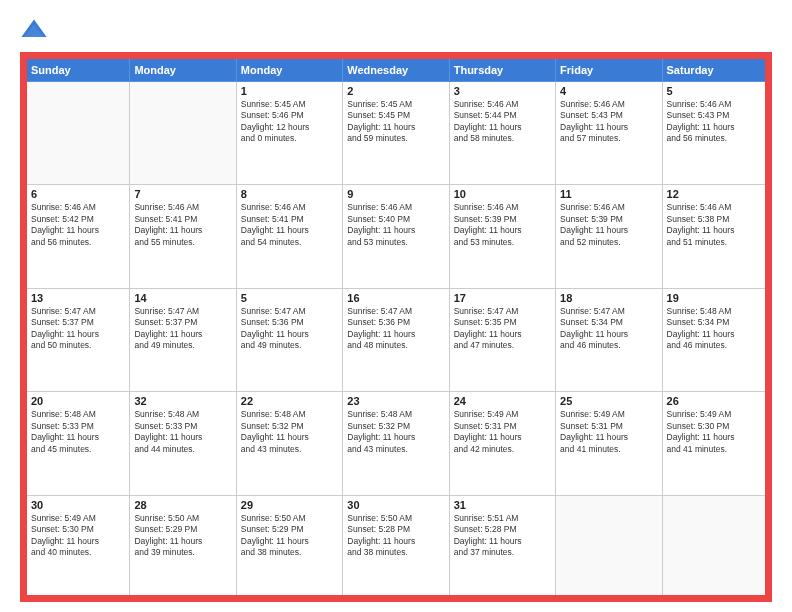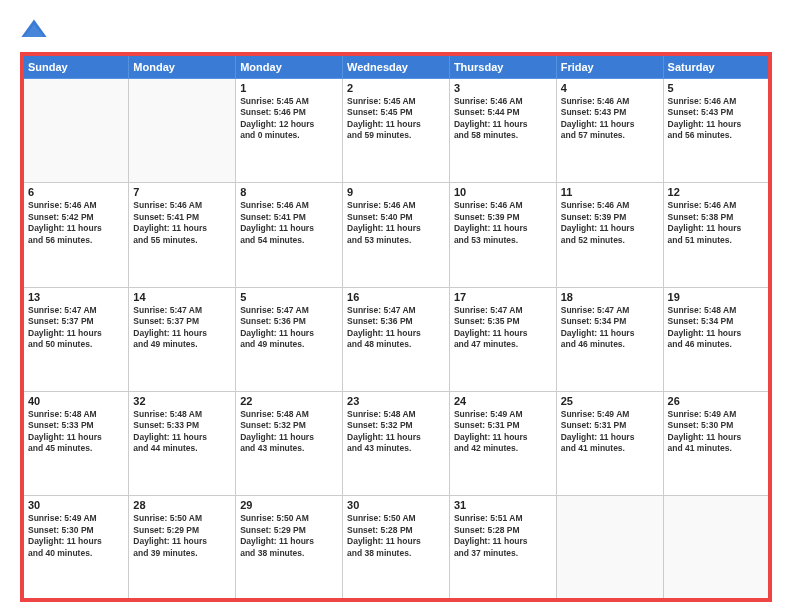--- a/index.html
+++ b/index.html
@@ -50,21 +50,21 @@
       font-weight: bold;
       color: #222;
       line-height: 1.1;
     }
     .title-block .location {
       font-size: 14px;
       color: #444;
     }
     .calendar {
       flex: 1;
-      border: 4px solid #ef4444;
+      border: 7px solid #ef4444;
       border-collapse: collapse;
       width: 100%;
       table-layout: fixed;
     }
     .calendar th {
       background: #3a7bd5;
       color: #fff;
       font-size: 11px;
       font-weight: bold;
       padding: 5px 4px;
@@ -90,21 +90,20 @@
       font-size: 11px;
       font-weight: bold;
       color: #222;
       display: block;
       margin-bottom: 2px;
     }
     .day-detail {
       font-size: 8.5px;
       color: #333;
       line-height: 1.35;
-      font-weight: bold;
     }
     table {
       width: 100%;
       border-collapse: collapse;
     }
   </style>
 </head>
 <body>
 
 <div class="page">
@@ -274,21 +273,21 @@
           <td>
             <span class="day-num">19</span>
             <div class="day-detail" style="white-space: pre-line;">Sunrise: 5:48 AM
 Sunset: 5:34 PM
 Daylight: 11 hours
 and 46 minutes.</div>
           </td>
         </tr>
         <tr>
           <td>
-            <span class="day-num">40</span>
+            <span class="day-num">20</span>
             <div class="day-detail" style="white-space: pre-line;">Sunrise: 5:48 AM
 Sunset: 5:33 PM
 Daylight: 11 hours
 and 45 minutes.</div>
           </td>
           <td>
             <span class="day-num">32</span>
             <div class="day-detail" style="white-space: pre-line;">Sunrise: 5:48 AM
 Sunset: 5:33 PM
 Daylight: 11 hours

